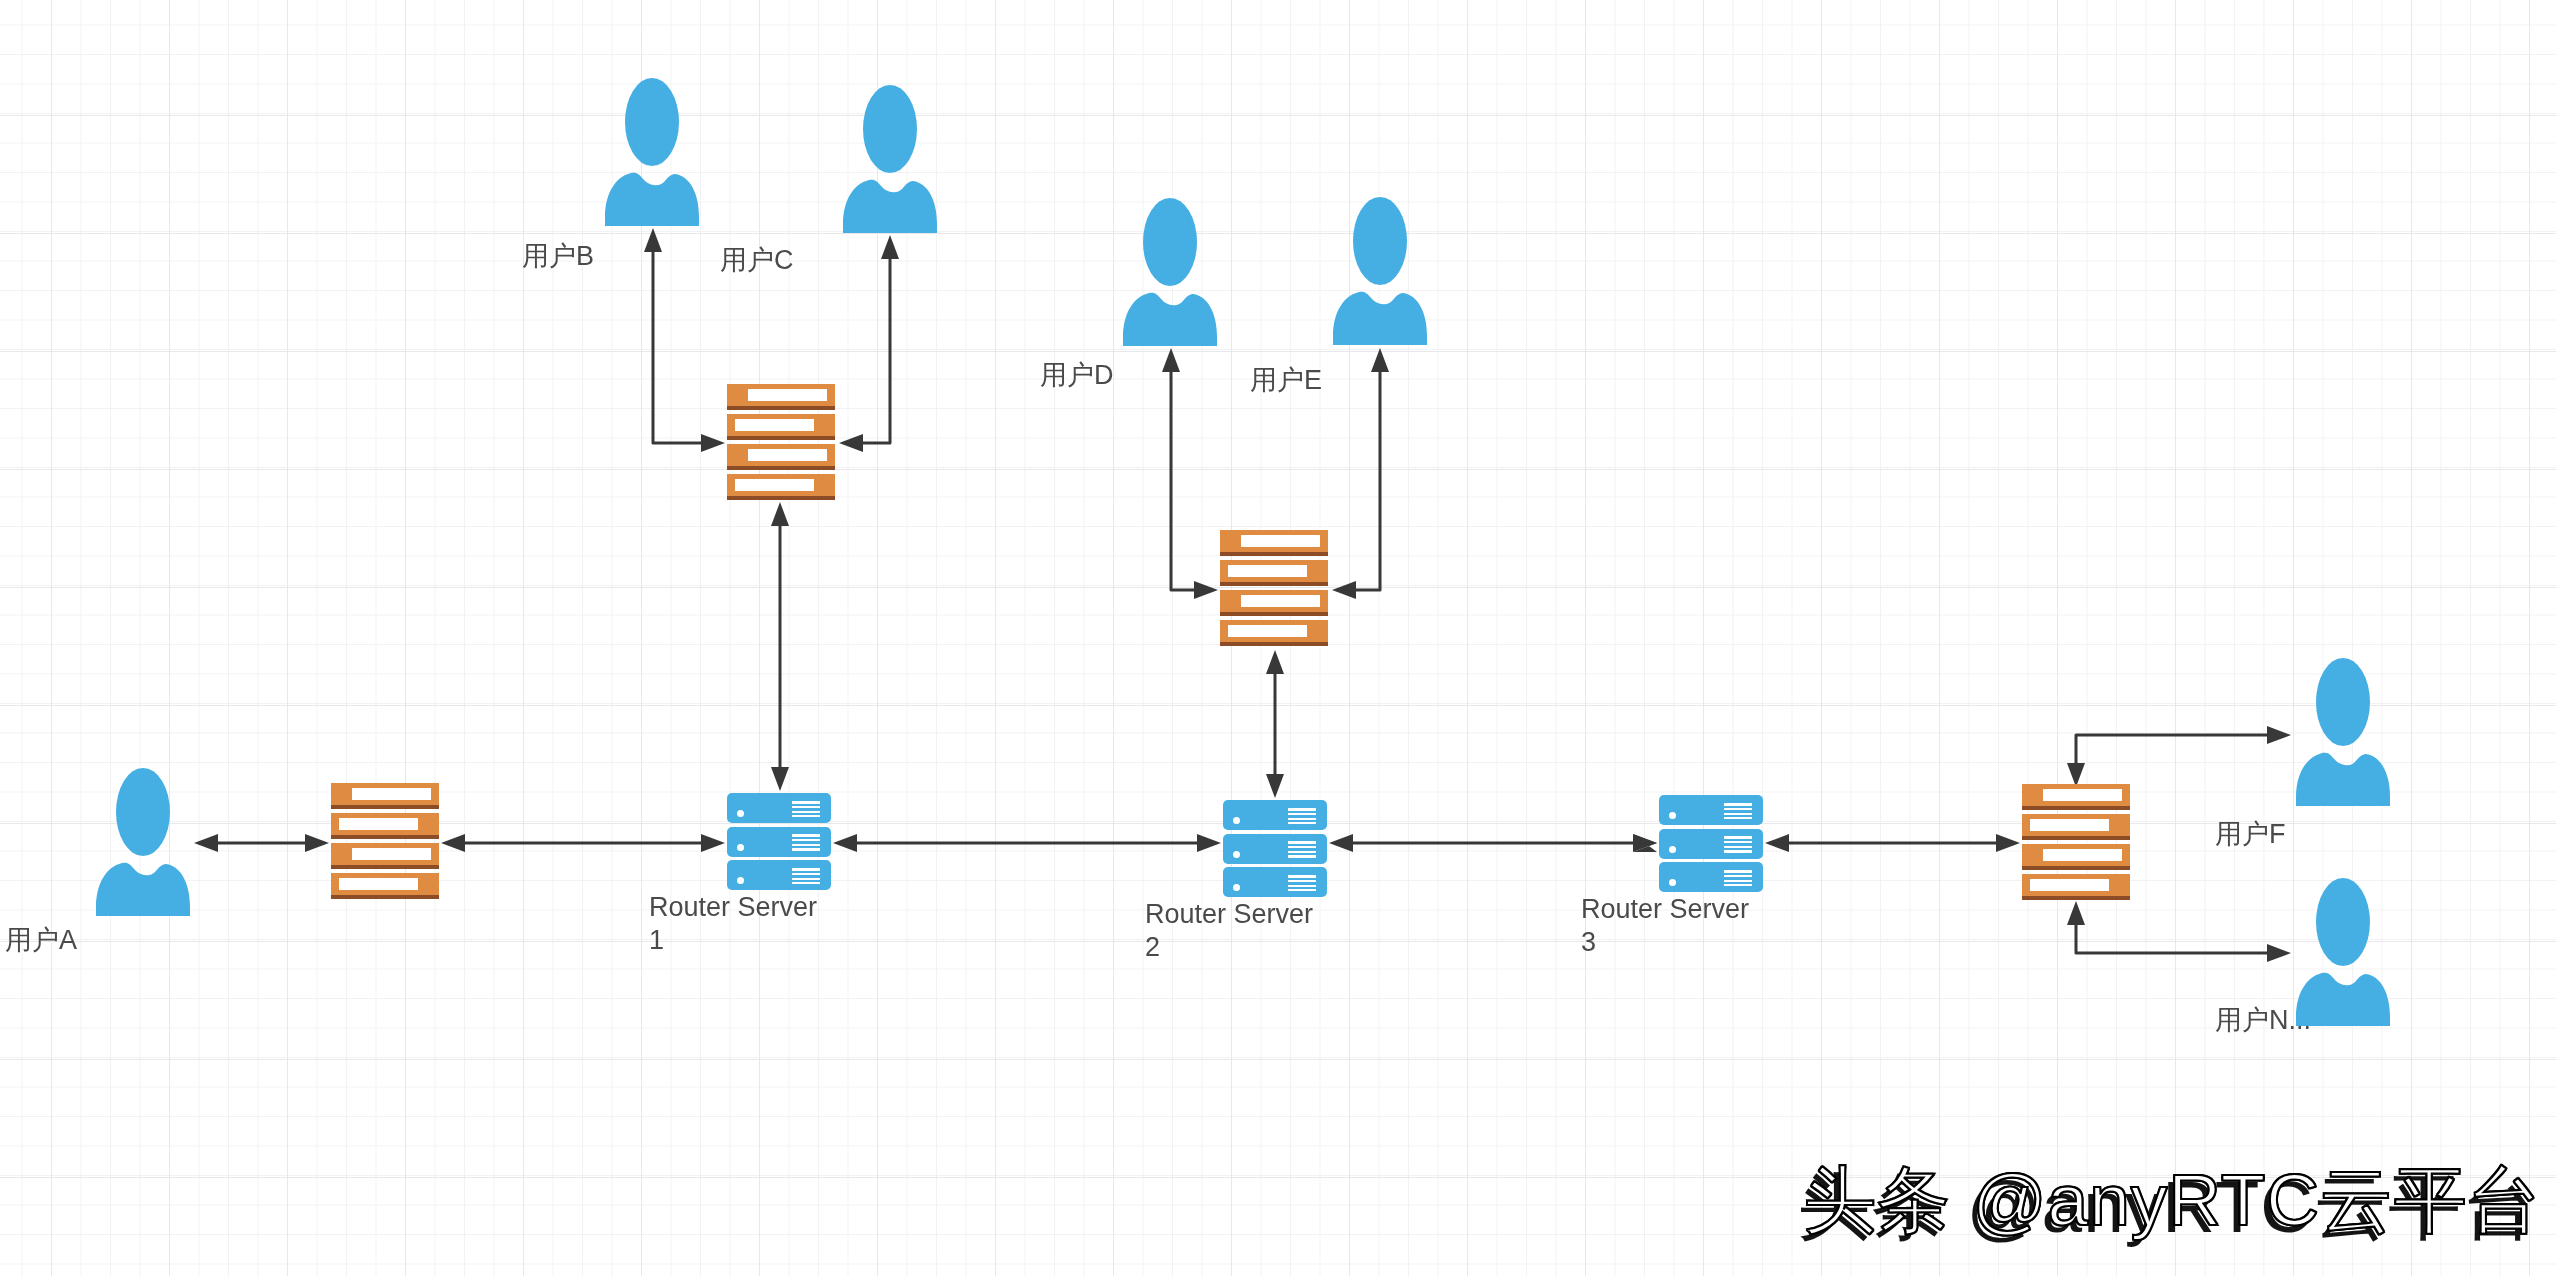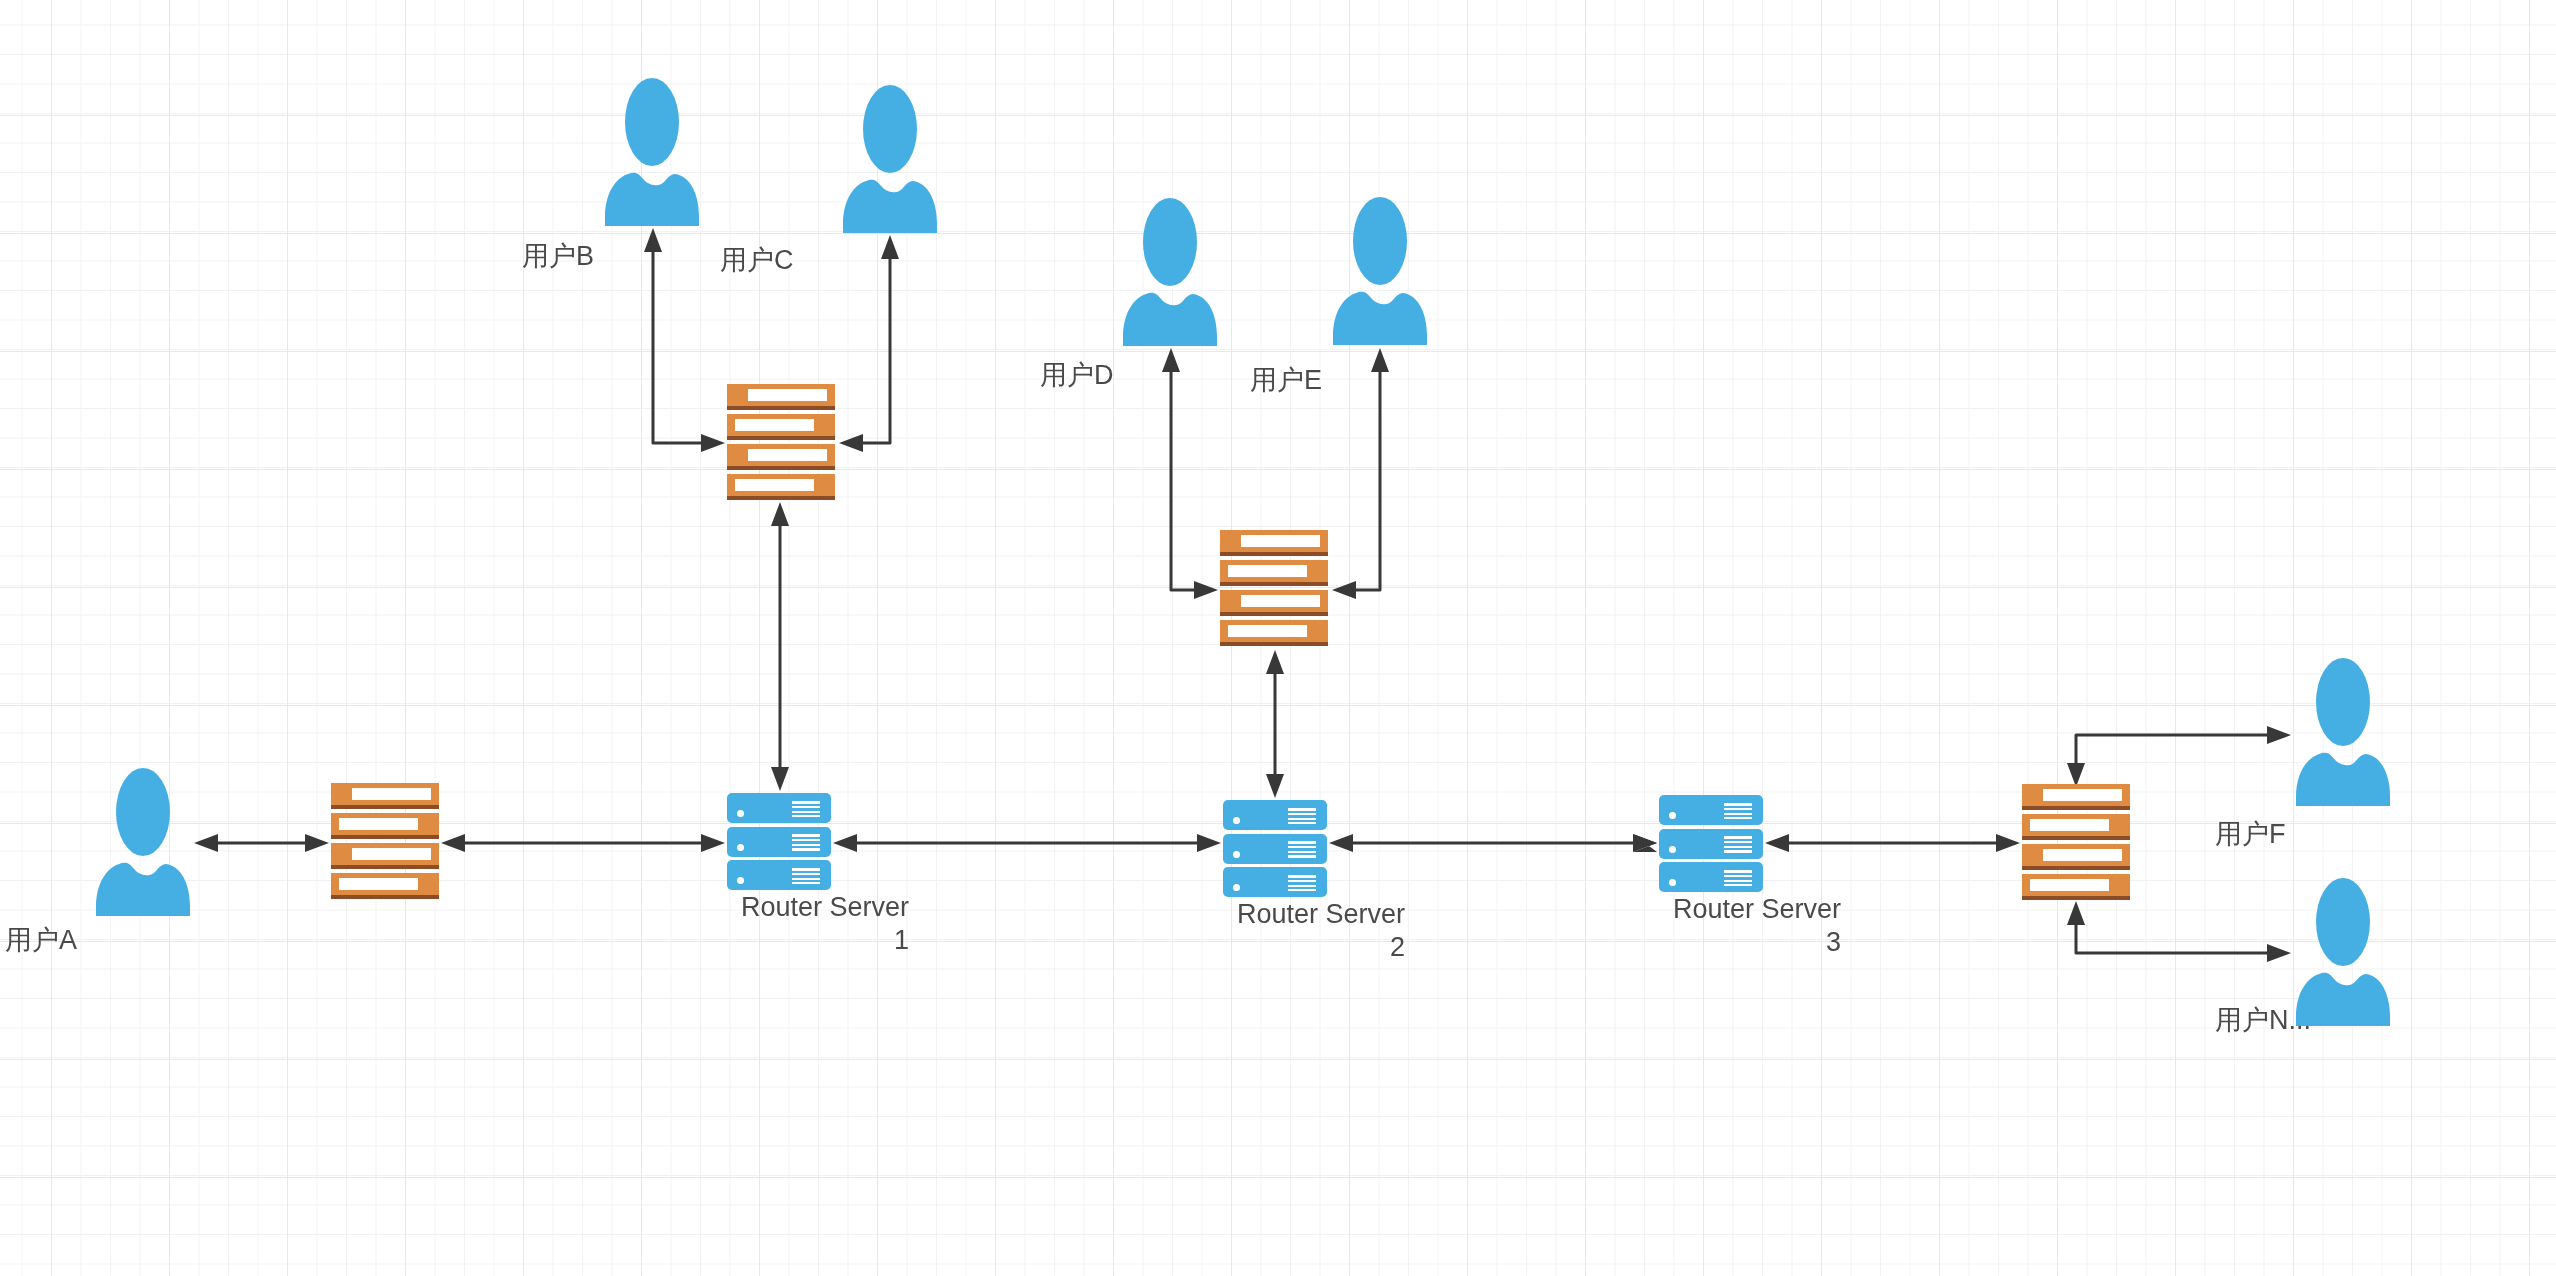--- a/index.html
+++ b/index.html
@@ -43,21 +43,21 @@
   .owin{position:absolute;top:4.5px;height:12px;background:#fff;}
   .oslab.a .owin{left:21px;right:8px;}
   .oslab.b .owin{left:8px;right:21px;}
   .oshadow{position:absolute;left:0;right:0;top:21.5px;height:4.5px;background:#8C4D26;}
 
   .nlabel{
     position:absolute;width:260px;
     font-size:27px;line-height:32px;color:#4a4a4a;white-space:nowrap;
   }
   .rlabel{
-    position:absolute;width:260px;text-align:right;
+    position:absolute;width:260px;text-align:left;
     font-size:27px;line-height:33px;color:#4a4a4a;white-space:nowrap;
   }
   .watermark{
     position:absolute;right:14px;top:1152px;
     font-size:73px;letter-spacing:1px;font-weight:500;white-space:nowrap;
     color:#ffffff;
     -webkit-text-stroke:2px #000;
     text-shadow:-6px 7px 0 rgba(0,0,0,0.92),
       1px 1px 0 #000,-1px -1px 0 #000,1px -1px 0 #000,-1px 1px 0 #000;
   }
@@ -325,14 +325,15 @@
   </div>
   <div class="rlabel" style="left:1145px;top:898px;">
     <div>Router Server</div>
     <div>2</div>
   </div>
   <div class="rlabel" style="left:1581px;top:893px;">
     <div>Router Server</div>
     <div>3</div>
   </div>
 
+  <div class="watermark">头条 @anyRTC云平台</div>
 
 </div>
 
 </body></html>

